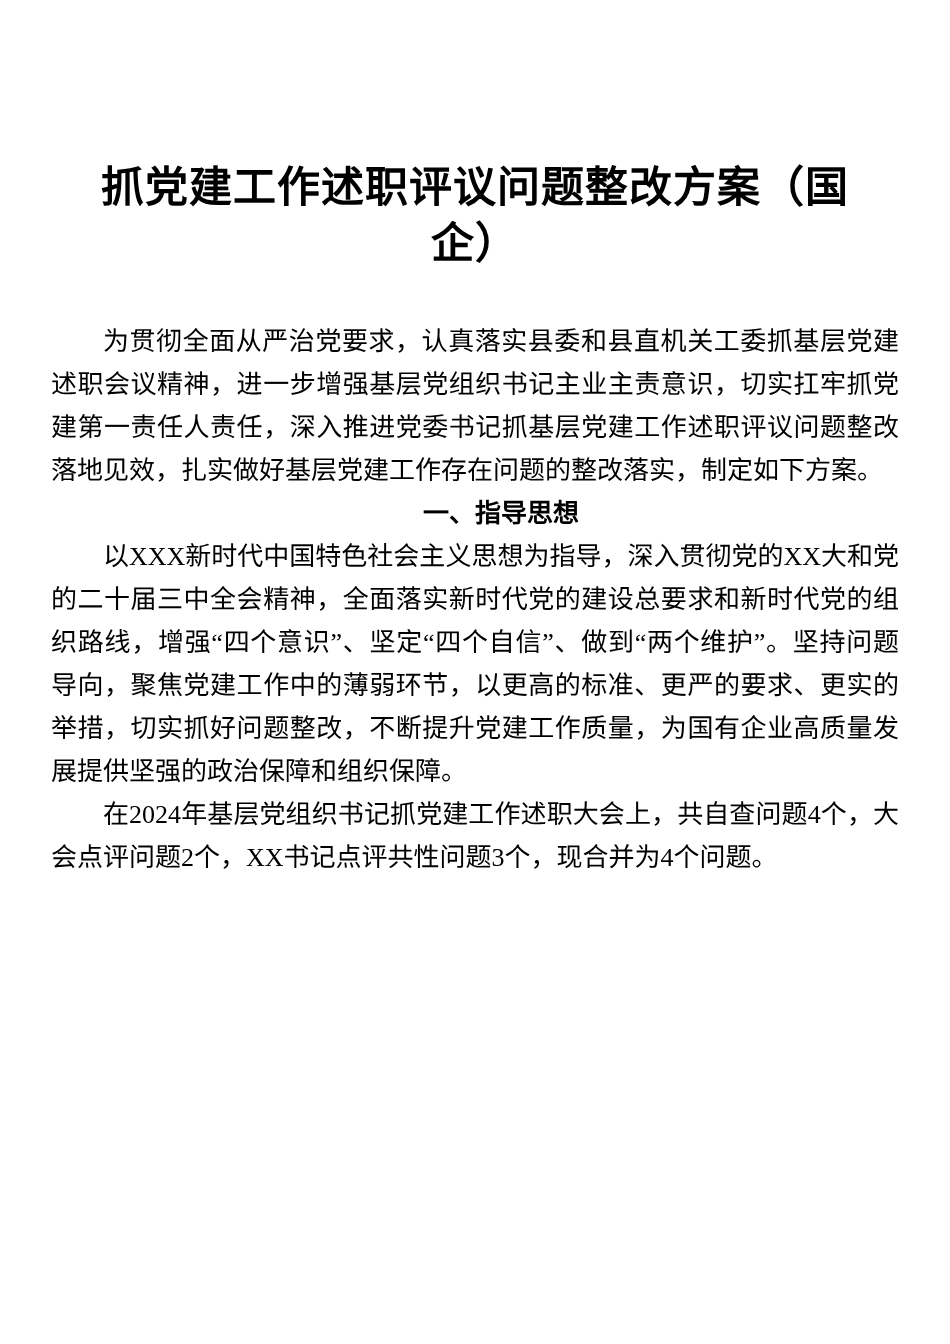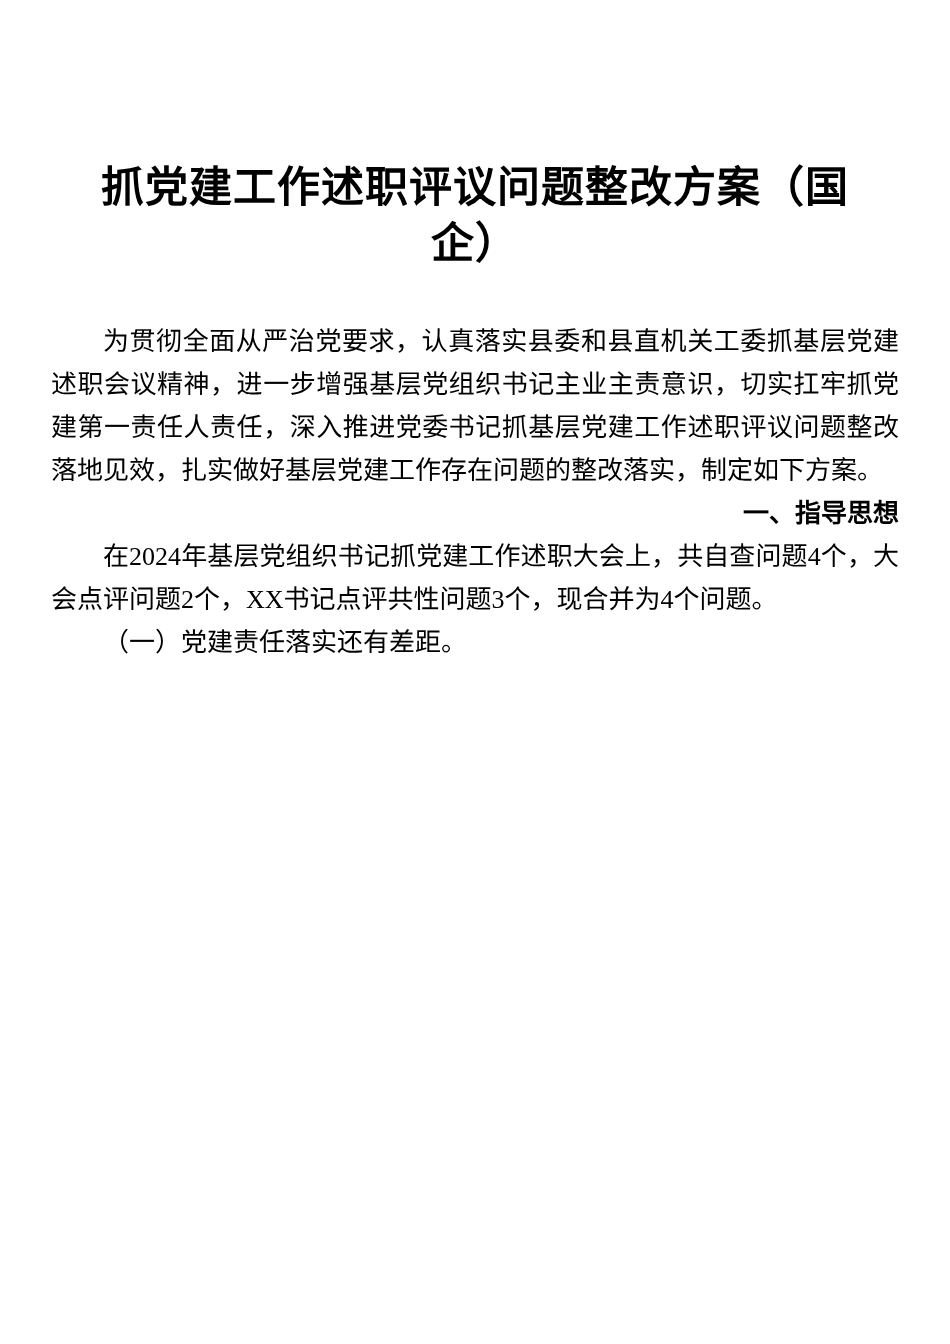--- a/index.html
+++ b/index.html
@@ -40,21 +40,21 @@
     text-indent: 2em;
     text-justify: inter-ideograph;
   }
   .doc-heading {
     margin: 0;
     font-family: "Liberation Sans", "DejaVu Sans", sans-serif;
     font-weight: 700;
     font-size: 26px;
     line-height: 43px;
     text-indent: 2em;
-    text-align: right;
+    text-align: center;
   }
   .doc-subheading {
     margin: 0;
     font-family: "Liberation Serif", "DejaVu Serif", serif;
     font-weight: 400;
     font-size: 26px;
     line-height: 43px;
     text-indent: 2em;
     text-align: left;
   }
@@ -63,19 +63,19 @@
 <body>
 
 <div class="doc-page">
   <h1 class="doc-title">抓党建工作述职评议问题整改方案（国企）</h1>
 
   <div class="doc-body">
     <p class="doc-para">为贯彻全面从严治党要求，认真落实县委和县直机关工委抓基层党建述职会议精神，进一步增强基层党组织书记主业主责意识，切实扛牢抓党建第一责任人责任，深入推进党委书记抓基层党建工作述职评议问题整改落地见效，扎实做好基层党建工作存在问题的整改落实，制定如下方案。</p>
 
     <h2 class="doc-heading">一、指导思想</h2>
 
+    <p class="doc-para">以XXX新时代中国特色社会主义思想为指导，深入贯彻党的XX大和党的二十届三中全会精神，全面落实新时代党的建设总要求和新时代党的组织路线，增强“四个意识”、坚定“四个自信”、做到“两个维护”。坚持问题导向，聚焦党建工作中的薄弱环节，以更高的标准、更严的要求、更实的举措，切实抓好问题整改，不断提升党建工作质量，为国有企业高质量发展提供坚强的政治保障和组织保障。</p>
 
 
     <p class="doc-para">在2024年基层党组织书记抓党建工作述职大会上，共自查问题4个，大会点评问题2个，XX书记点评共性问题3个，现合并为4个问题。</p>
 
-    <p class="doc-subheading">（一）党建责任落实还有差距。</p>
   </div>
 </div>
 
 </body></html>

